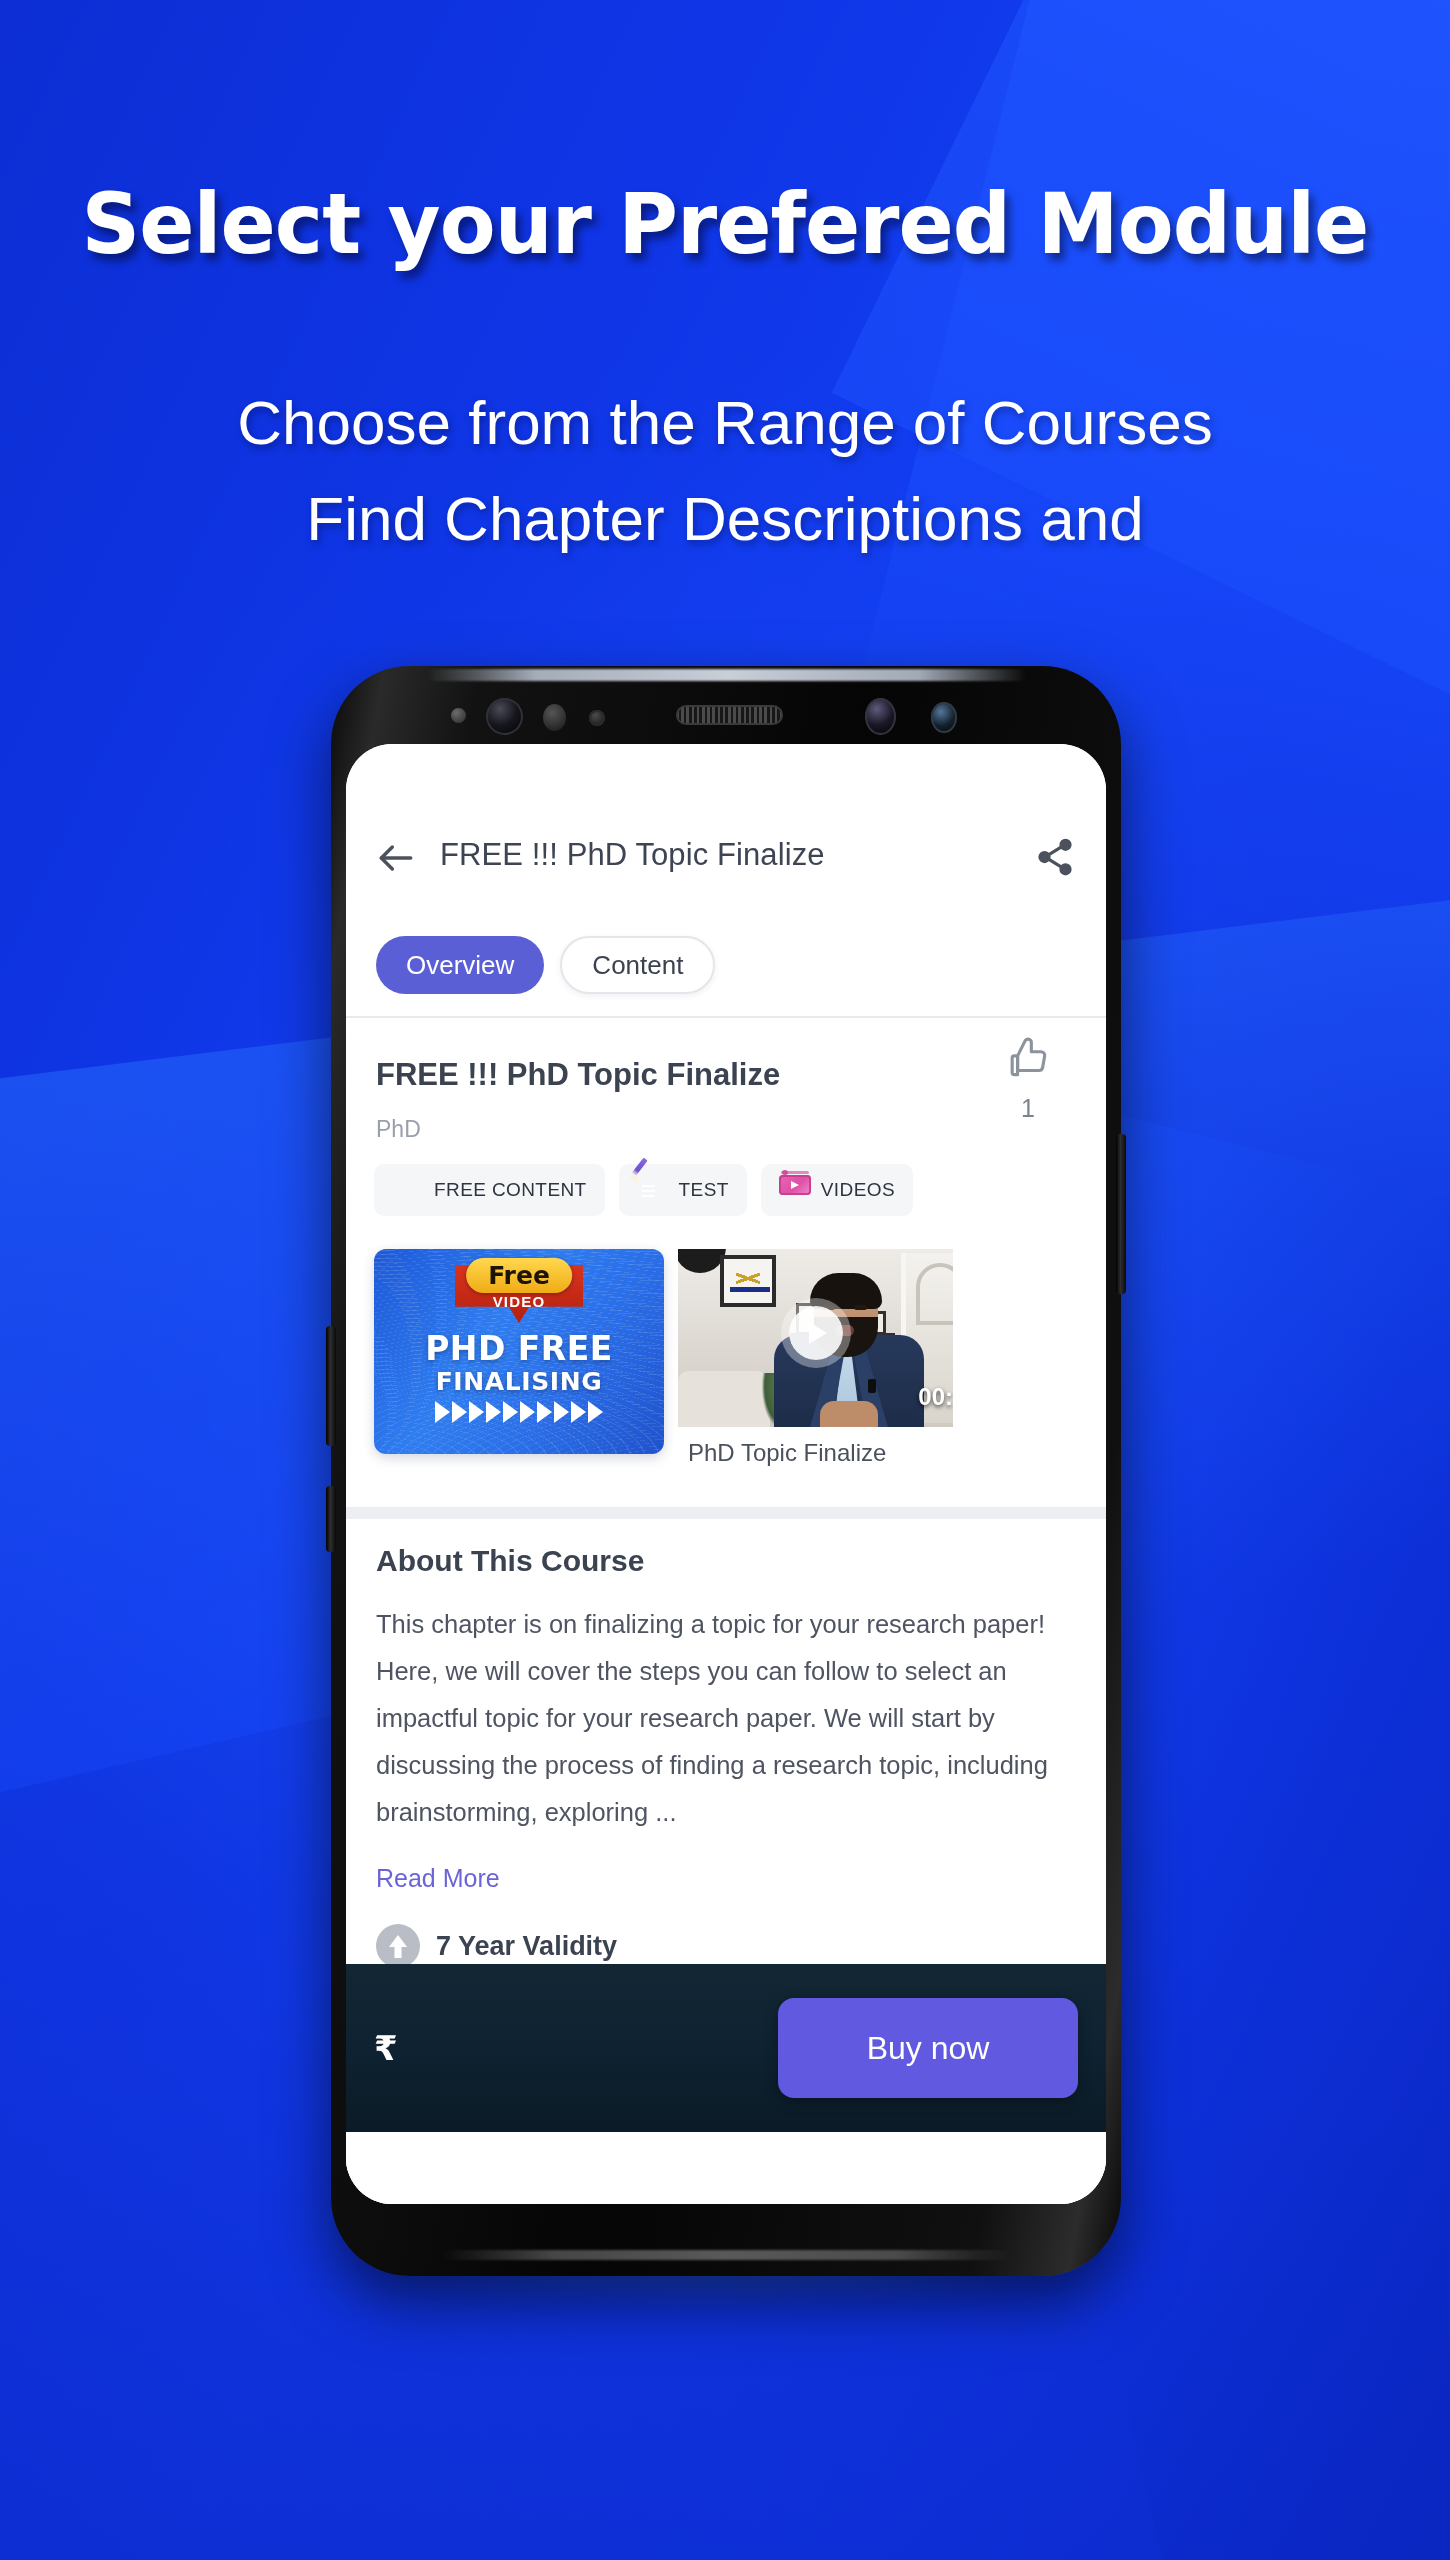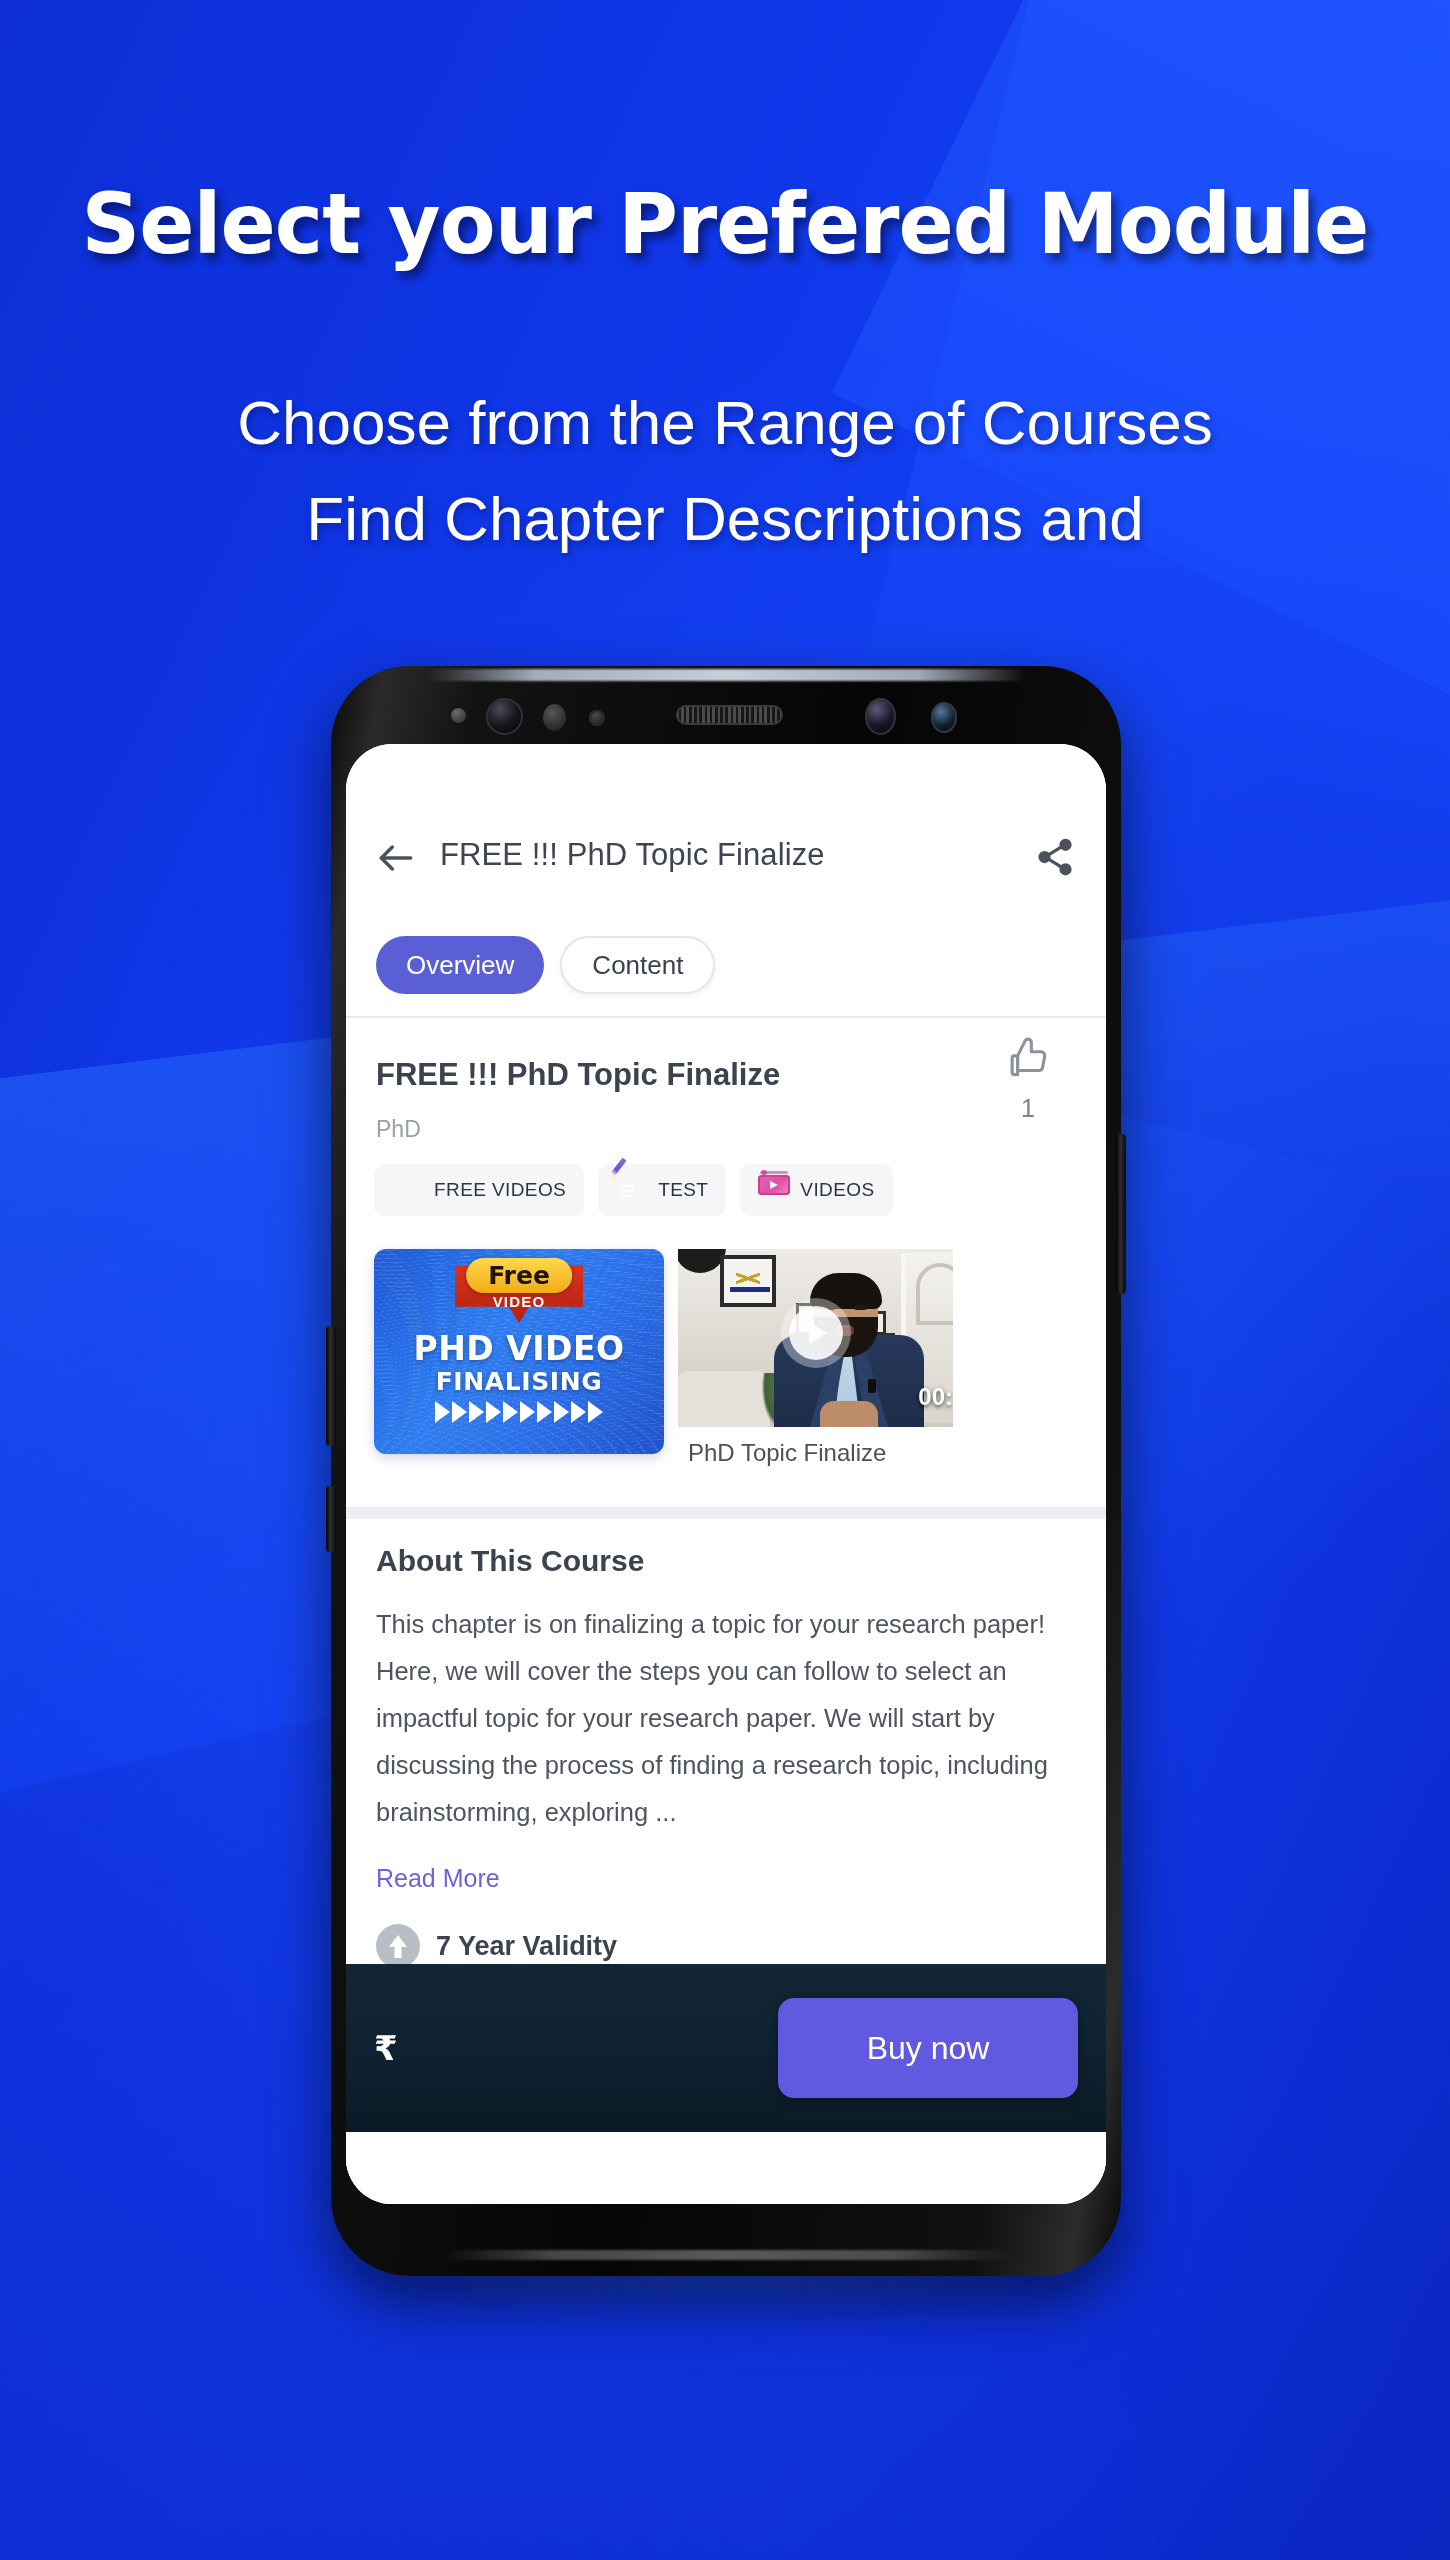--- a/index.html
+++ b/index.html
@@ -680,21 +680,21 @@
               <path d="M7 10.5h-1.6a1 1 0 0 0-1 1v7a1 1 0 0 0 1 1H7z"></path>
               <path d="M7 10.5l3.6-7.2a1.6 1.6 0 0 1 3 .8v4.4h4.6a1.8 1.8 0 0 1 1.8 2.1l-1 5.6a1.8 1.8 0 0 1-1.8 1.3H7z"></path>
             </svg>
           </div>
           <div class="like-count">1</div>
         </div>
 
         <div class="badges">
           <div class="chip">
             <span class="chip-ico"><span class="ico-star"></span></span>
-            <span>FREE VIDEOS</span>
+            <span>FREE CONTENT</span>
           </div>
           <div class="chip">
             <span class="chip-ico">
               <span class="ico-doc"><span class="lines"></span><span class="pen"></span></span>
             </span>
             <span>TEST</span>
           </div>
           <div class="chip">
             <span class="chip-ico">
               <span class="ico-vid">
@@ -707,21 +707,21 @@
         </div>
 
         <div class="media-row">
 
           <div class="thumb-card">
             <div class="swirl"></div>
             <div class="swirl2"></div>
             <div class="ribbon"></div>
             <div class="ribbon-label">VIDEO</div>
             <div class="free-pill">Free</div>
-            <div class="thumb-t1">PHD VIDEO</div>
+            <div class="thumb-t1">PHD FREE</div>
             <div class="thumb-t2">FINALISING</div>
             <div class="chevrons">
               <i class="chev"></i>
                 <i class="chev"></i>
                 <i class="chev"></i>
                 <i class="chev"></i>
                 <i class="chev"></i>
               <i class="chev"></i>
                 <i class="chev"></i>
                 <i class="chev"></i>

